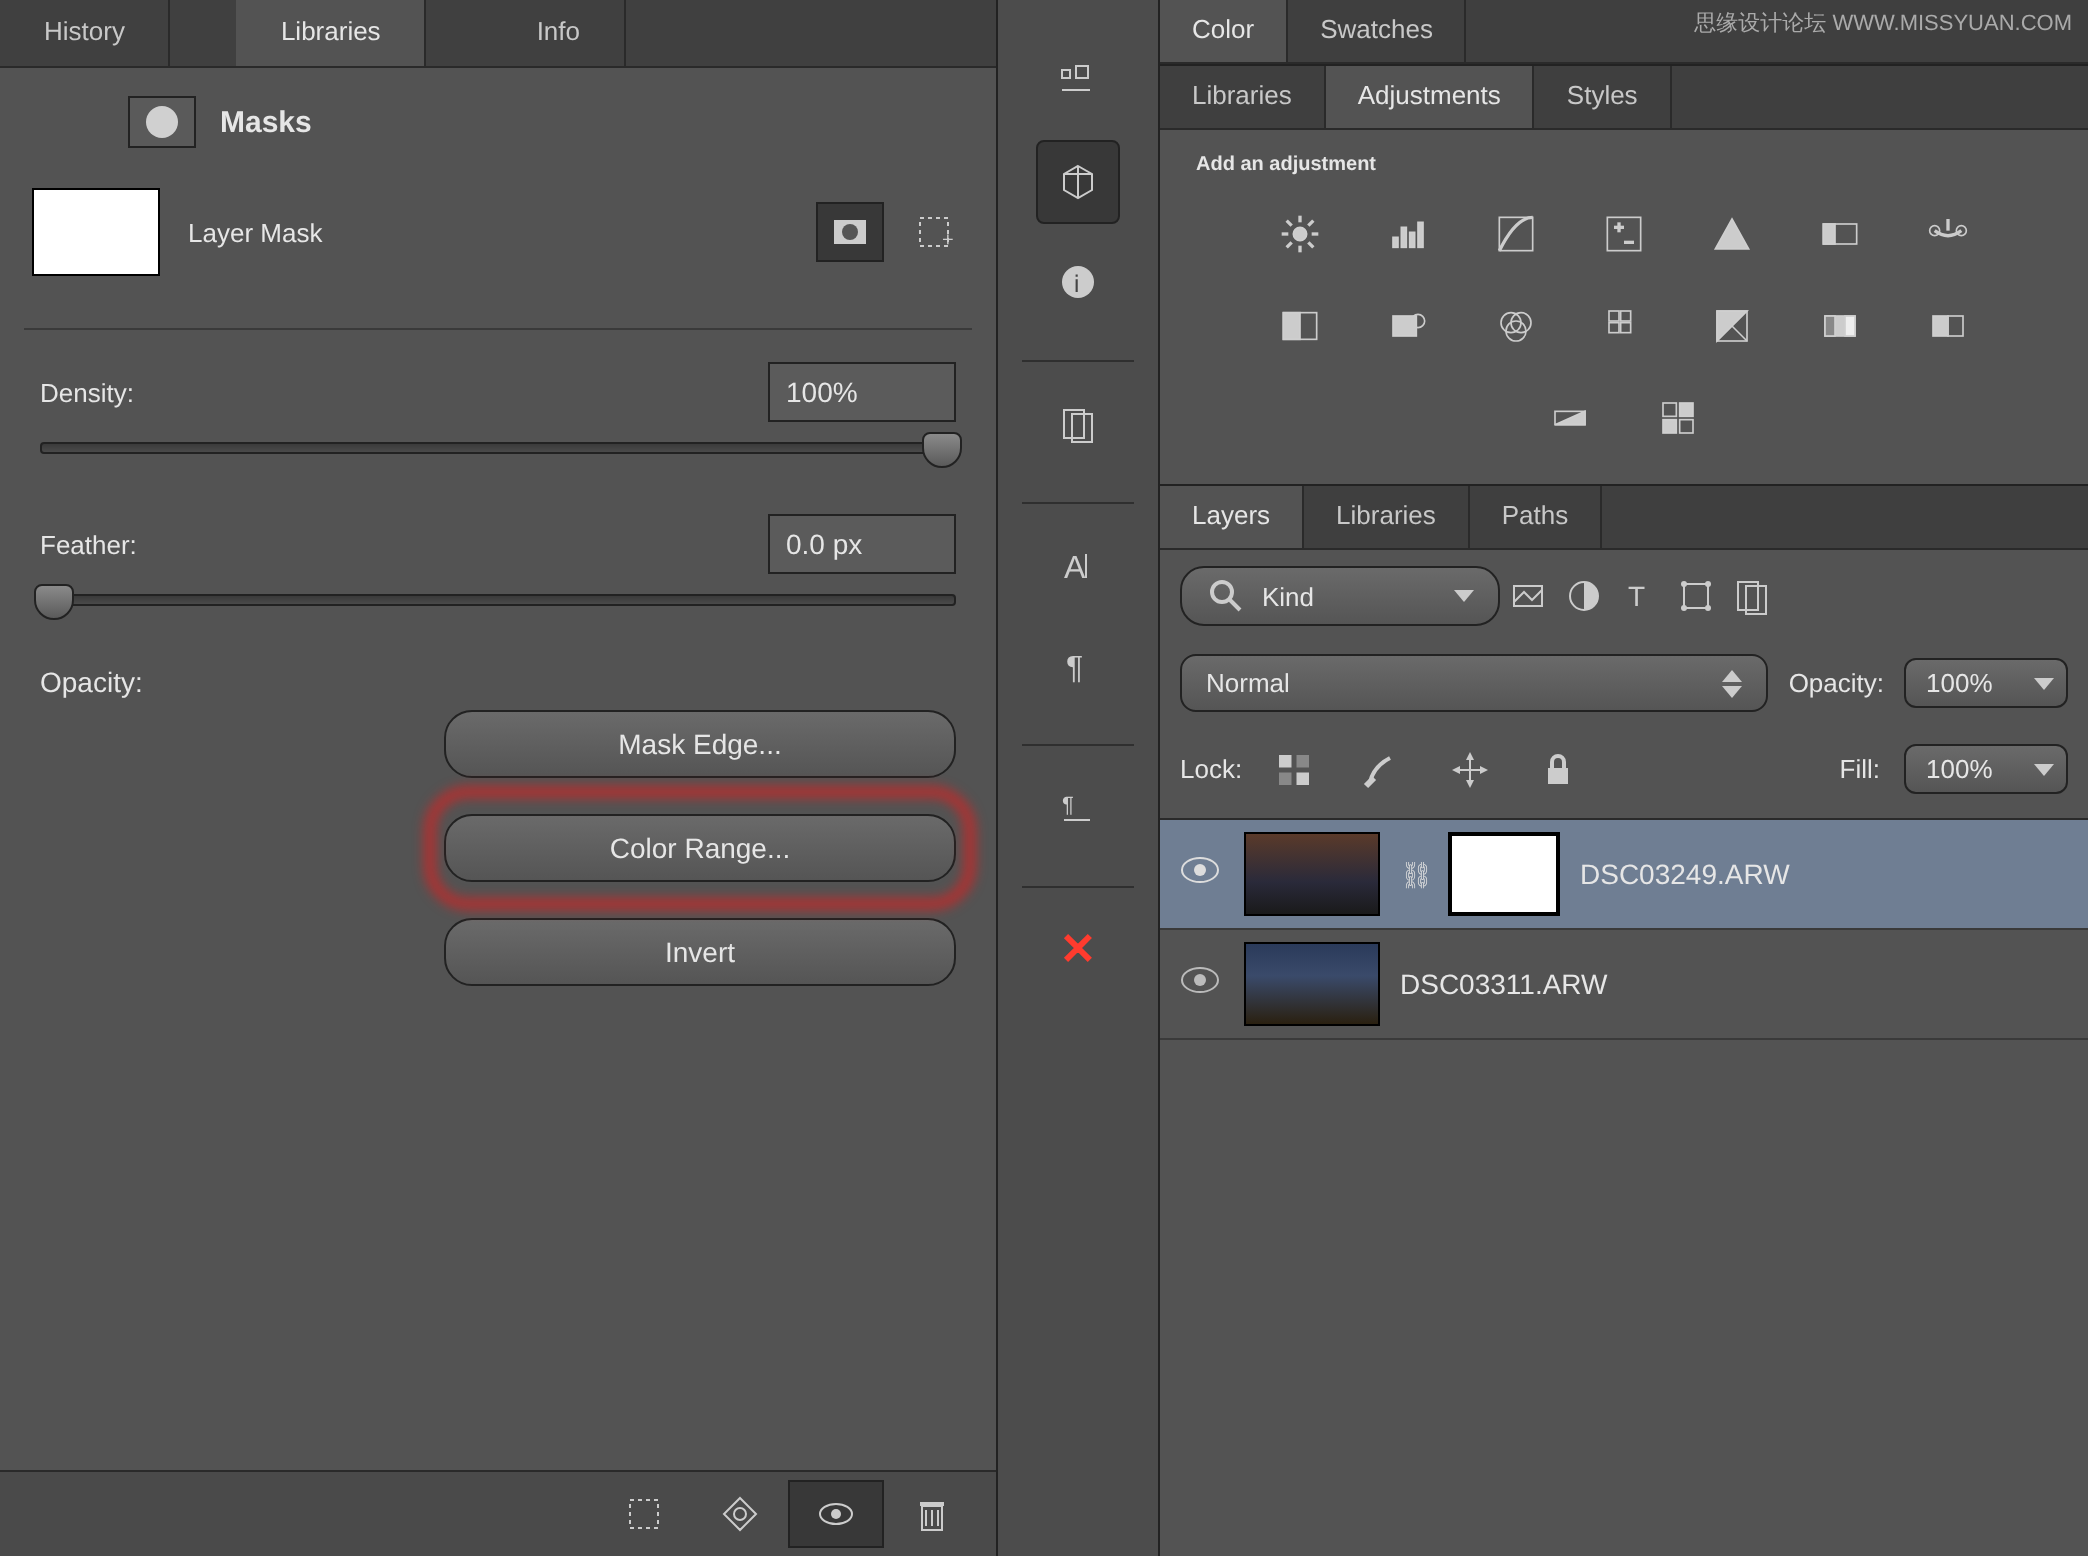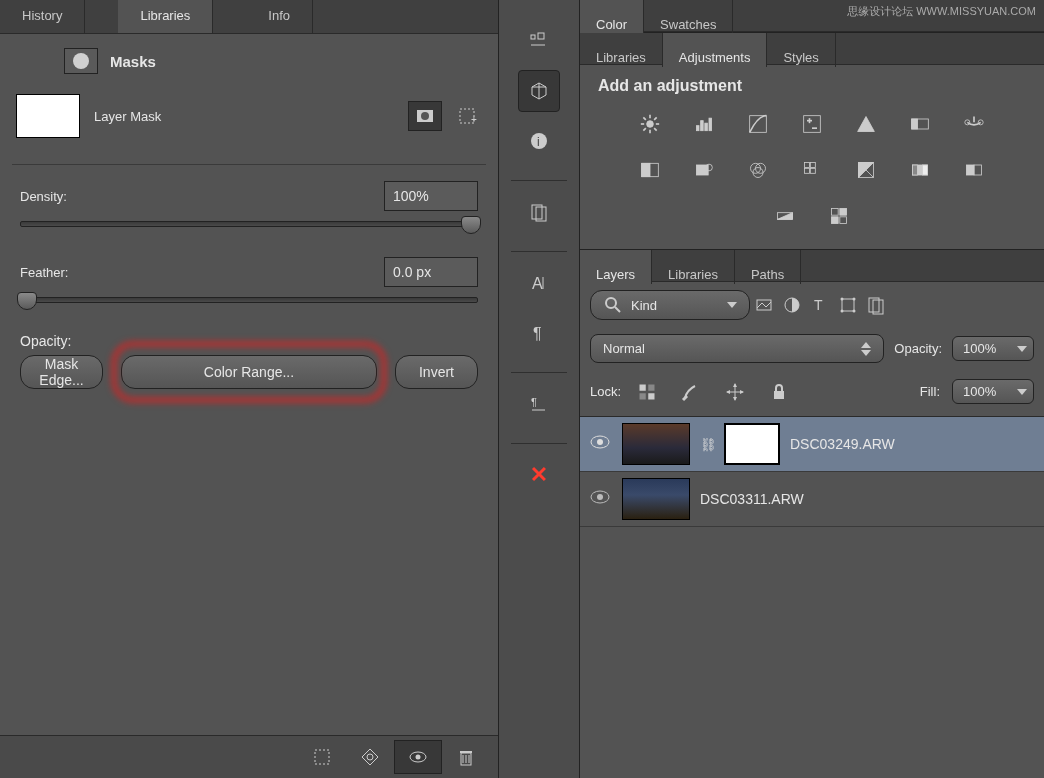--- a/index.html
+++ b/index.html
@@ -89,21 +89,21 @@
   border:1px solid #222; border-radius:2px; margin-top: 4px;
 }
 .slider-thumb {
   position:absolute; top:-6px; width: 20px; height: 18px;
   background: linear-gradient(#8a8a8a,#5a5a5a);
   border:1px solid #222; border-radius: 4px 4px 10px 10px;
 }
 
 .refine-section { padding: 0 20px; }
 .refine-label { margin-bottom: 6px; font-size:14px; }
-.refine-buttons { display:flex; flex-direction:row; gap: 18px; align-items:flex-end; }
+.refine-buttons { display:flex; flex-direction:column; gap: 18px; align-items:flex-end; }
 .ps-button {
   width: 256px; height: 34px;
   background: linear-gradient(#6a6a6a,#555);
   border: 1px solid #222; border-radius: 14px;
   color:#e6e6e6; font-size:14px; cursor:pointer;
   display:flex; align-items:center; justify-content:center;
 }
 .highlight-wrap { position:relative; }
 .highlight-wrap::after {
   content:""; position:absolute; inset:-14px -10px;
@@ -139,22 +139,22 @@
 
 
 .right-panel {
   flex:1; display:flex; flex-direction:column; background:#535353;
 }
 .watermark {
   position:absolute; top:4px; right:8px; color:#aaa; font-size:11px;
 }
 .right-section { border-bottom:1px solid #222; }
 .tabs-small { display:flex; background:#3f3f3f; height: 32px; border-bottom:1px solid #2a2a2a; }
-.tabs-small .tab { padding: 17px 16px; font-size:13px;text-align:center; }
-.adj-header { padding: 12px 18px 6px; font-weight:bold; font-size:16px; }
+.tabs-small .tab { padding: 7px 16px; font-size:13px;text-align:center; }
+.adj-header { padding: 12px 18px 6px; font-weight:bold; font-size:10px; }
 .adj-grid {
   display:flex; flex-wrap:wrap; gap: 20px 24px;
   padding: 10px 34px 20px; justify-content:center;
 }
 .adj-icon {
   width: 30px; height: 26px; display:flex; align-items:center; justify-content:center;
   cursor:pointer; color:#d8d8d8;
 }
 .adj-icon svg { fill:#cfcfcf; stroke:#cfcfcf; }
 

